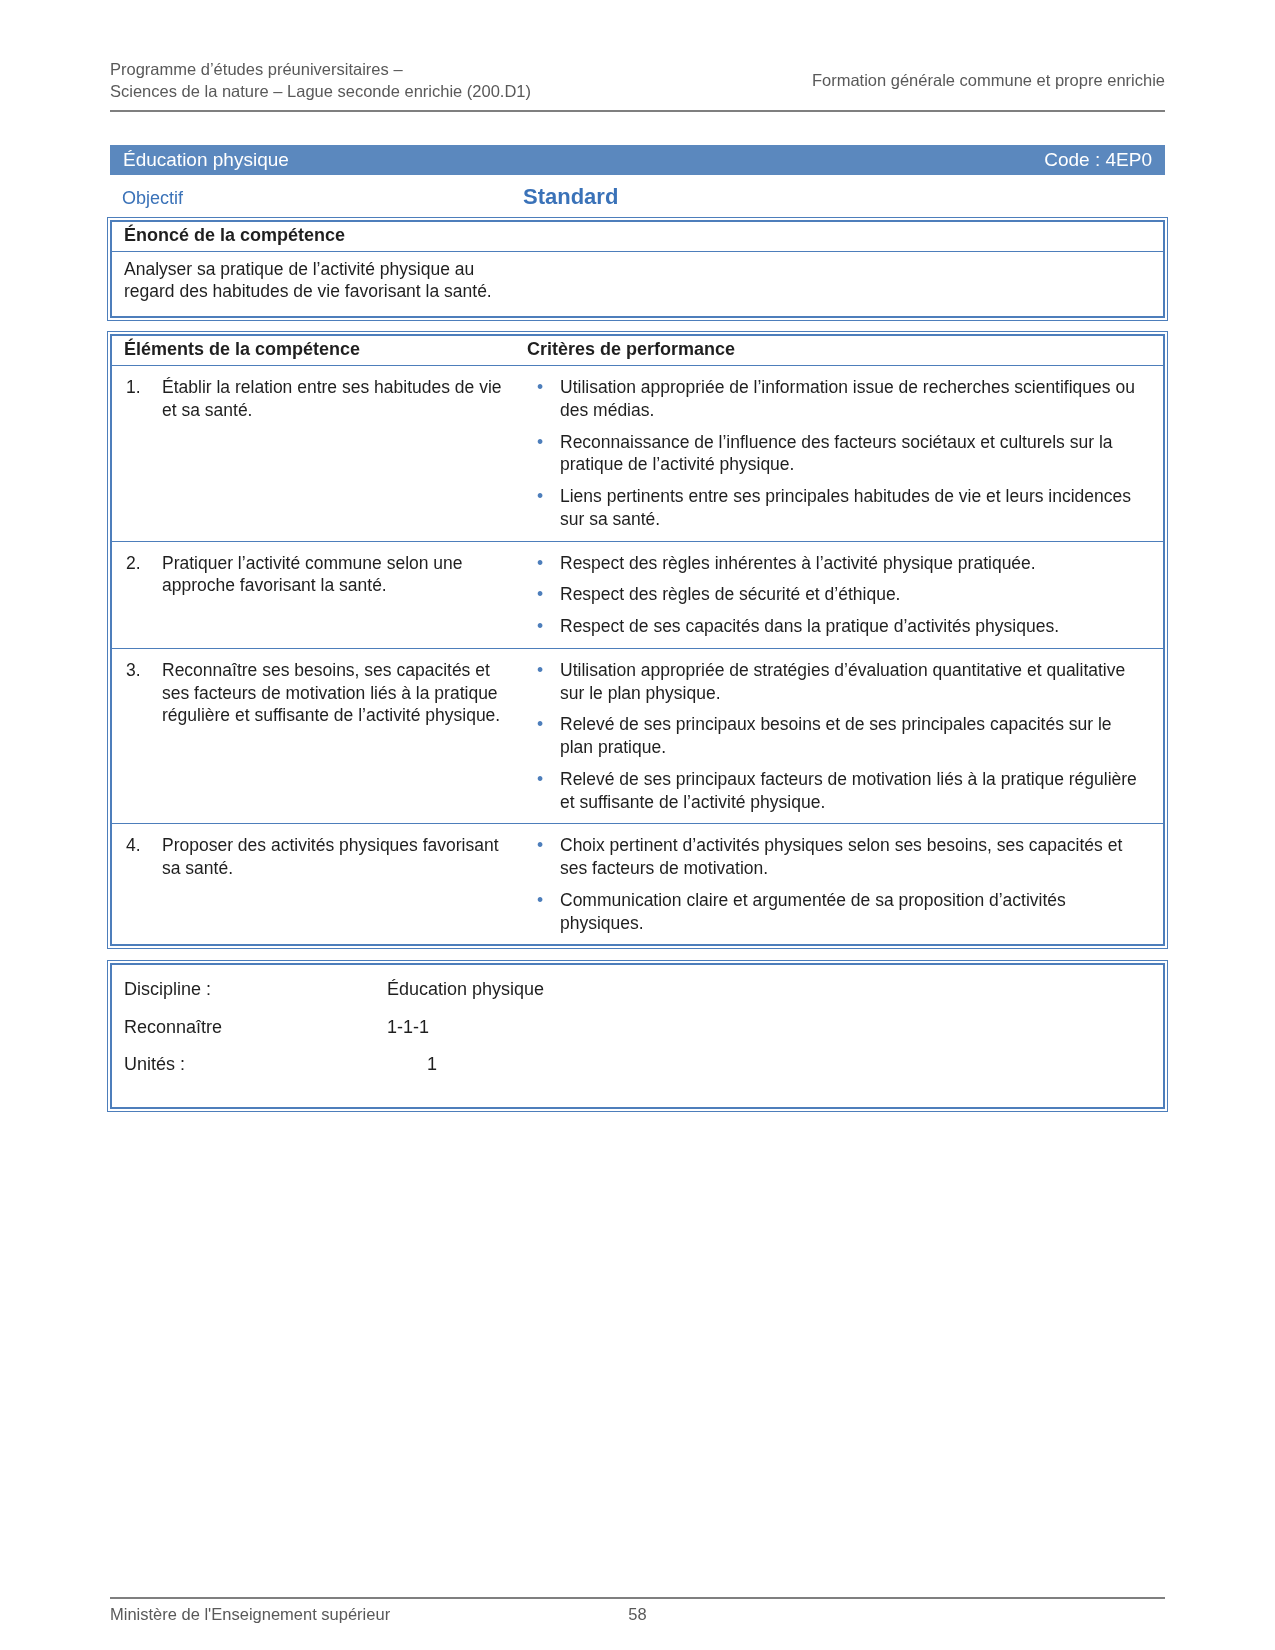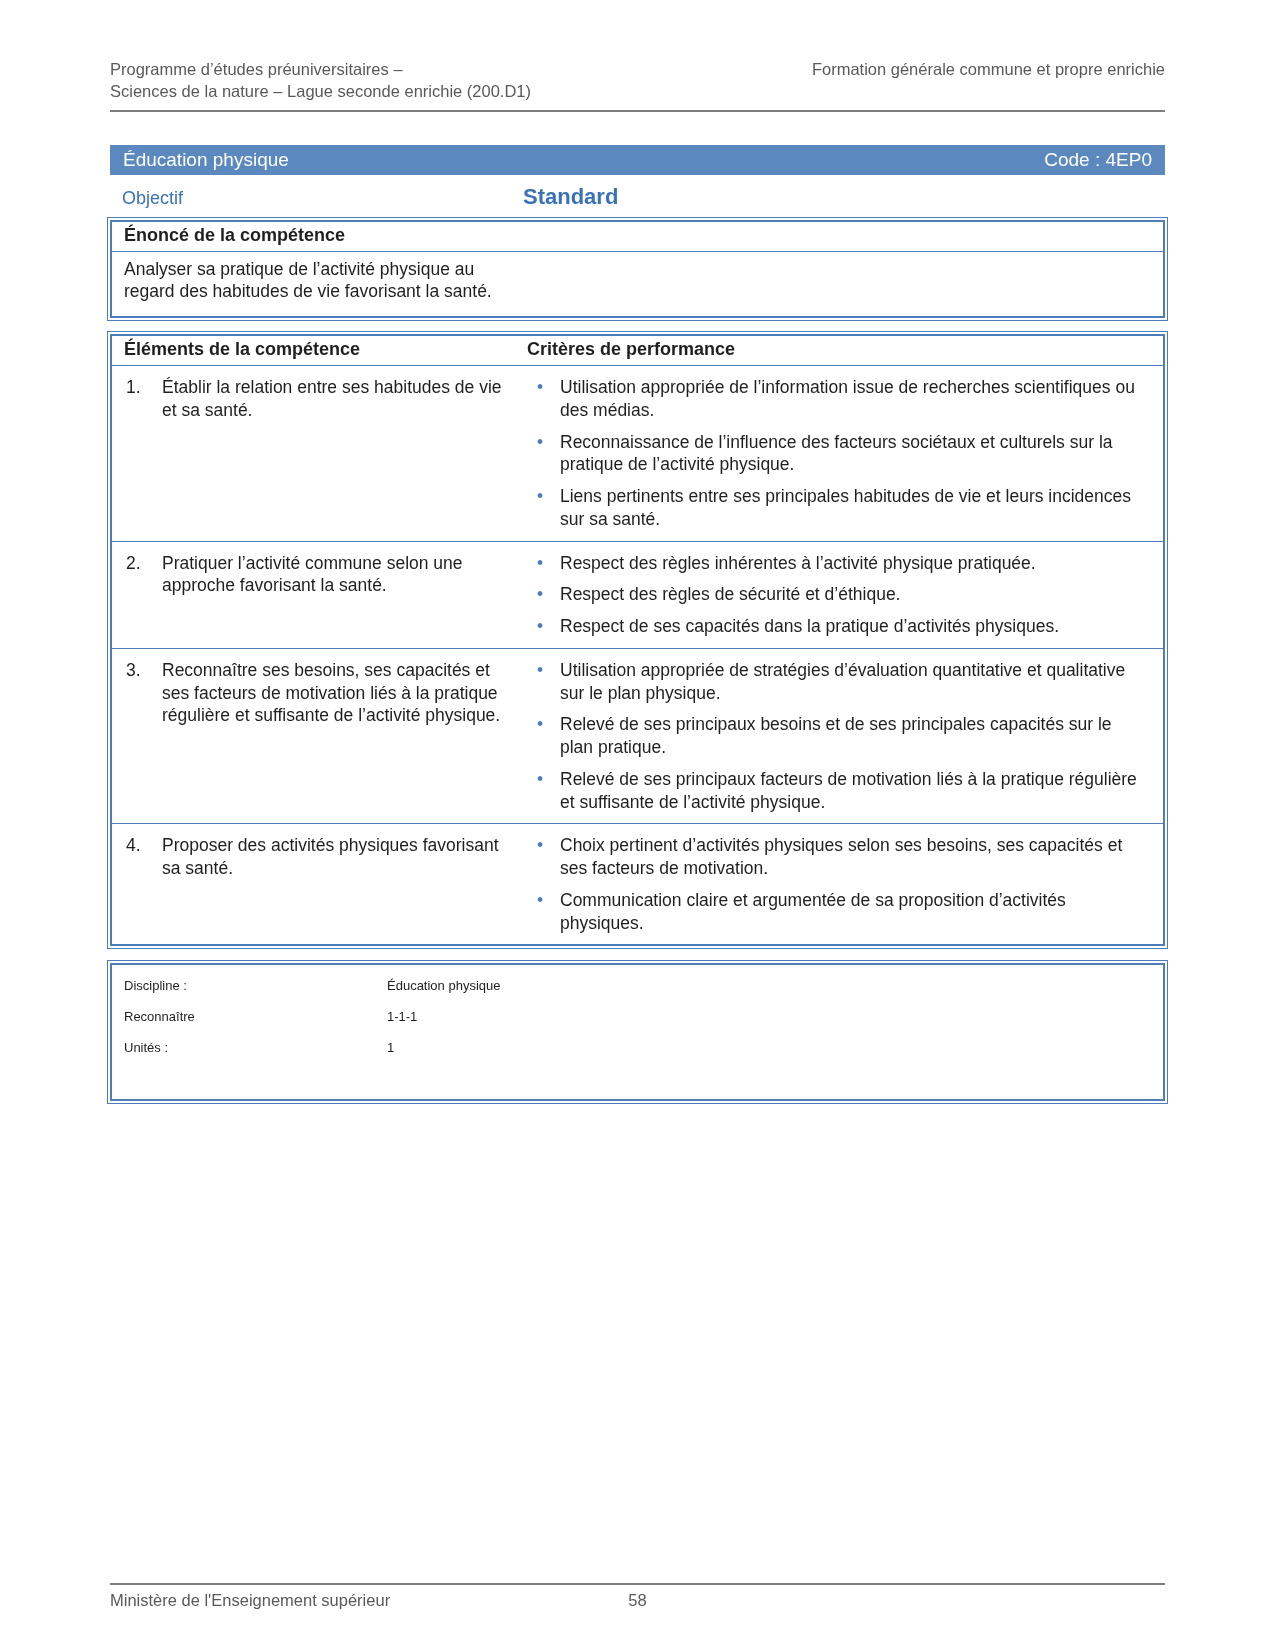--- a/index.html
+++ b/index.html
@@ -16,21 +16,21 @@
   html,body{background:#ffffff;}
   body{
     width:1275px;height:1650px;position:relative;overflow:hidden;
     font-family:"Liberation Sans","DejaVu Sans",sans-serif;
     color:var(--text);
   }
   .page{position:absolute;inset:0;padding:58px 110px 0 110px;}
 
   
   .doc-header{
-    display:flex;justify-content:space-between;align-items:flex-start;
+    display:flex;justify-content:space-between;align-items:center;
     border-bottom:2px solid var(--rule);padding-bottom:7px;
     color:var(--muted);font-size:16.5px;line-height:1.35;
   }
   .hdr-right{white-space:nowrap;}
 
   
   .banner{
     margin-top:33px;background:var(--banner-bg);color:var(--banner-text);
     display:flex;justify-content:space-between;align-items:center;
     padding:4px 13px;font-size:19px;
@@ -69,29 +69,29 @@
   .num{flex:0 0 36px;}
   .etext{flex:1;}
   .crit{padding:10px 10px 10px 10px;}
   .li{display:flex;margin-bottom:9px;line-height:1.3;}
   .li:last-child{margin-bottom:0;}
   .dot{flex:0 0 28px;padding-left:5px;color:var(--bullet);}
   .li-text{flex:1;padding-right:4px;}
 
   
   .activites-box{margin-top:17px;}
-  .act-body{padding:13px 12px 28px 12px;font-size:13px;}
+  .act-body{padding:13px 12px 17px 12px;font-size:18px;}
   .act-row{display:flex;margin-bottom:14px;line-height:1.3;}
-  .act-row:last-child{margin-bottom:14px;}
+  .act-row:last-child{margin-bottom:14px;gap:40px;}
   .act-label{flex:0 0 263px;}
   .act-value{flex:1;}
 
   
   .doc-footer{
-    position:absolute;left:110px;right:110px;bottom:40px;
+    position:absolute;left:110px;right:110px;bottom:26px;
     border-top:2px solid var(--rule);padding-top:6px;
     color:var(--muted);font-size:16.5px;
   }
   .pageno{position:absolute;left:50%;transform:translateX(-50%);}
 </style>
 </head>
 <body>
 
 <div class="page">
 

